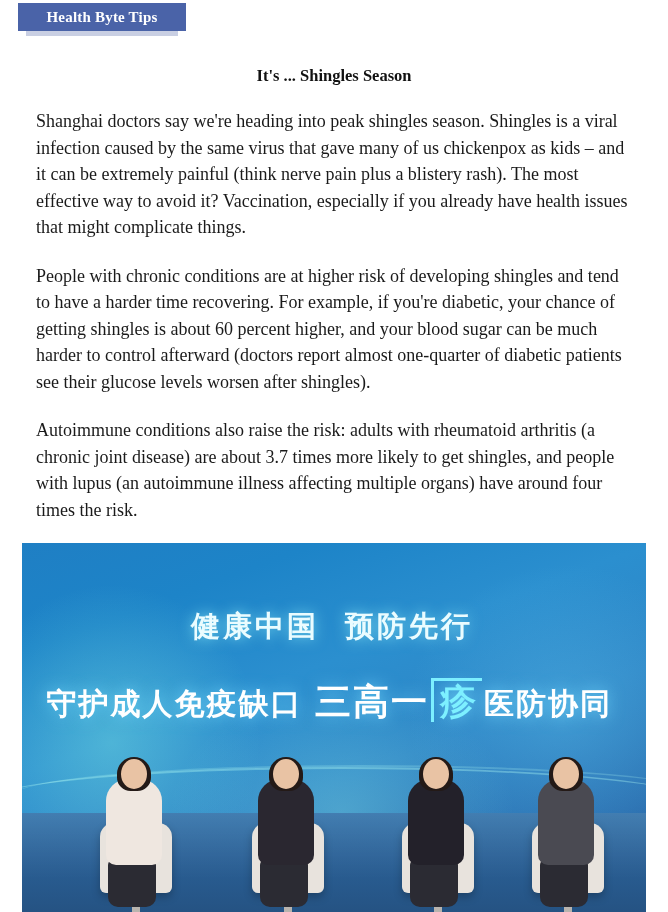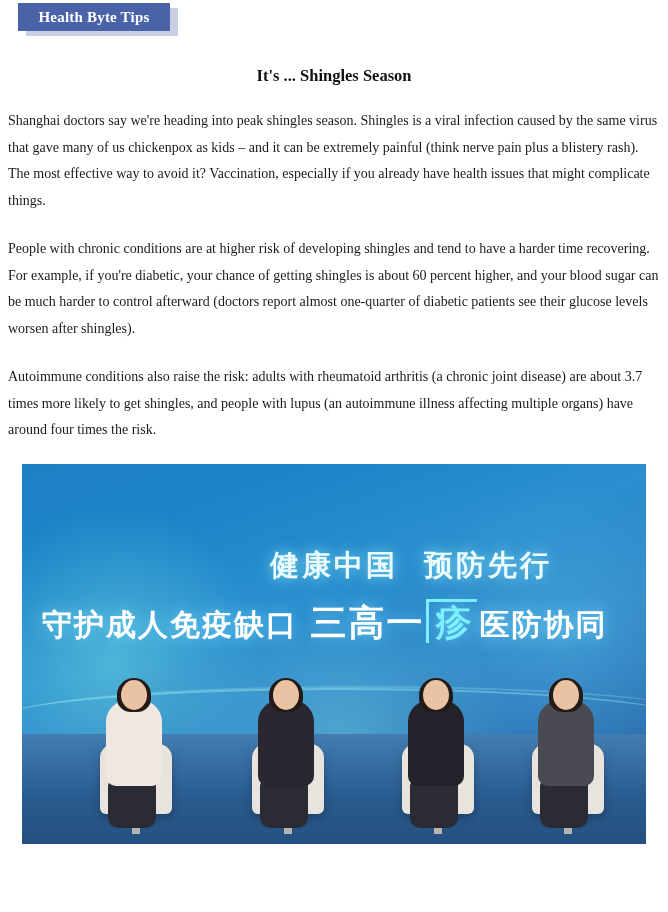--- a/index.html
+++ b/index.html
@@ -30,47 +30,47 @@
     left: 26px;
     top: 8px;
     width: 152px;
     height: 28px;
     background: #c9cfe3;
   }
   .tab {
     position: absolute;
     left: 18px;
     top: 3px;
-    width: 152px;
+    width: 168px;
     height: 28px;
     background: #4a63a8;
     color: #ffffff;
     font-family: "Liberation Serif", serif;
     font-weight: bold;
     font-size: 15px;
     line-height: 28px;
     text-align: center;
     letter-spacing: 0.2px;
   }
   
   .content {
-    padding: 0 8px;
+    padding: 0 36px;
     box-sizing: border-box;
   }
   .title {
     text-align: center;
     font-family: "Liberation Serif", serif;
     font-weight: bold;
     font-size: 16.5px;
     margin: 30px 0 22px 0;
     color: #111111;
   }
   p.body-text {
     font-family: "Liberation Serif", serif;
-    font-size: 14px;
+    font-size: 18px;
     line-height: 26.5px;
     margin: 14px 0 22px 0;
     text-align: left;
     color: #1a1a1a;
   }
   p.body-text:last-of-type {
     margin-bottom: 20px;
   }
   
   .figure {
@@ -95,41 +95,41 @@
     background: radial-gradient(ellipse at center, rgba(90,190,235,0.40), rgba(90,190,235,0) 70%);
   }
   .glow-center {
     position: absolute;
     left: 150px; top: 150px;
     width: 340px; height: 240px;
     background: radial-gradient(ellipse at center, rgba(150,245,235,0.30), rgba(150,245,235,0) 72%);
   }
   .screen-head {
     position: absolute;
-    left: 90px; top: 82px;
+    left: 90px; top: 64px;
     width: 440px; height: 48px;
-    text-align: right;
+    text-align: center;
     color: #eafcff;
     font-family: Liberation Serif, serif;
     font-weight: bold;
     font-size: 29px;
     letter-spacing: 3px;
     text-shadow: 0 0 14px rgba(160,255,255,0.65);
   }
   .screen-head .sp { display: inline-block; width: 26px; }
   .screen-sub {
     position: absolute;
-    left: 20px; top: 135px;
+    left: 10px; top: 135px;
     width: 580px; height: 46px;
     color: #ffffff;
     font-family: "DejaVu Sans", sans-serif;
     font-weight: bold;
     font-size: 30px;
     letter-spacing: 2px;
-    text-align: left;
+    text-align: right;
     text-shadow: 0 0 16px rgba(120,220,255,0.8);
   }
   .screen-sub .big {
     font-size: 36px;
     color: #ffffff;
   }
   .screen-sub .boxed {
     color: #7df0ff;
     border-left: 3px solid #7df0ff;
     border-top: 3px solid #7df0ff;

